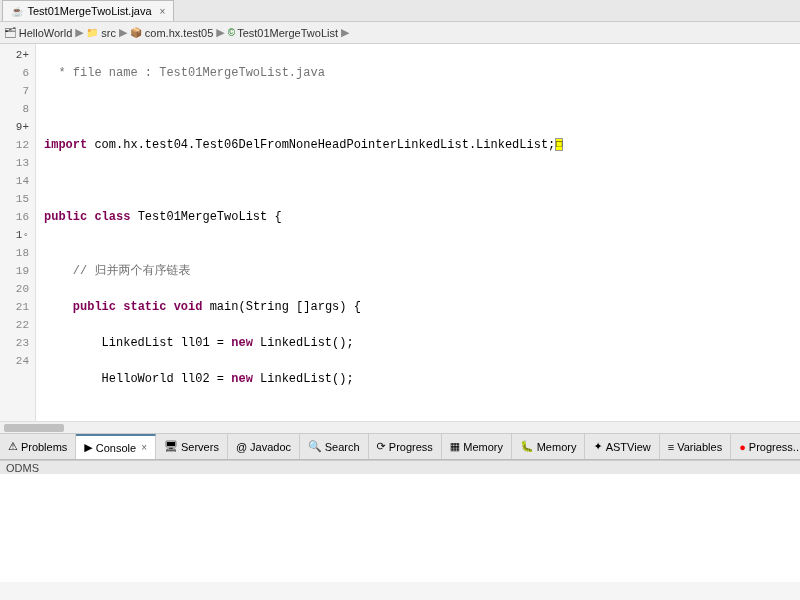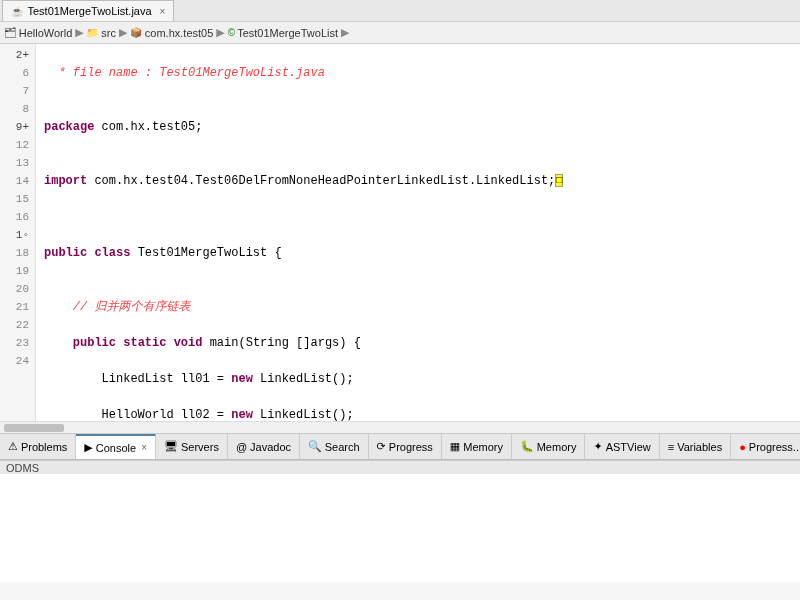--- a/index.html
+++ b/index.html
@@ -99,21 +99,21 @@
       white-space: pre;
       font-size: 12px;
     }
     .code-line {
       display: block;
       line-height: 18px;
       font-size: 12px;
     }
     
     .kw { color: #7f0055; font-weight: bold; }
-    .cm { color: #ef4444; font-style: italic; }
+    .cm { color: #737373; }
     .plain { color: #000; }
 
     
     .h-scrollbar {
       height: 12px;
       background: #f0f0f0;
       border-top: 1px solid #ddd;
       display: flex;
       align-items: center;
     }
@@ -224,21 +224,20 @@
       <span class="ln">19</span>
       <span class="ln">20</span>
       <span class="ln">21</span>
       <span class="ln">22</span>
       <span class="ln">23</span>
       <span class="ln">24</span>
     </div>
     <div class="code-content">
 <span class="code-line"><span class="cm">  * file name : Test01MergeTwoList.java</span></span>
 <span class="code-line"></span>
-<span class="code-line"><span class="kw">package</span><span class="plain"> com.hx.test05;</span></span>
 <span class="code-line"></span>
 <span class="code-line"><span class="kw">import</span><span class="plain"> com.hx.test04.Test06DelFromNoneHeadPointerLinkedList.LinkedList;</span><span style="background:#ff0;border:1px solid #999;font-size:10px;vertical-align:middle;">□</span></span>
 <span class="code-line"></span>
 <span class="code-line"></span>
 <span class="code-line"><span class="kw">public</span><span class="plain"> </span><span class="kw">class</span><span class="plain"> Test01MergeTwoList {</span></span>
 <span class="code-line"></span>
 <span class="code-line"><span class="plain">    </span><span class="cm">// 归并两个有序链表</span></span>
 <span class="code-line"><span class="plain">    </span><span class="kw">public</span><span class="plain"> </span><span class="kw">static</span><span class="plain"> </span><span class="kw">void</span><span class="plain"> main(String []args) {</span></span>
 <span class="code-line"><span class="plain">        LinkedList ll01 = </span><span class="kw">new</span><span class="plain"> LinkedList();</span></span>
 <span class="code-line"><span class="plain">        HelloWorld ll02 = </span><span class="kw">new</span><span class="plain"> LinkedList();</span></span>

